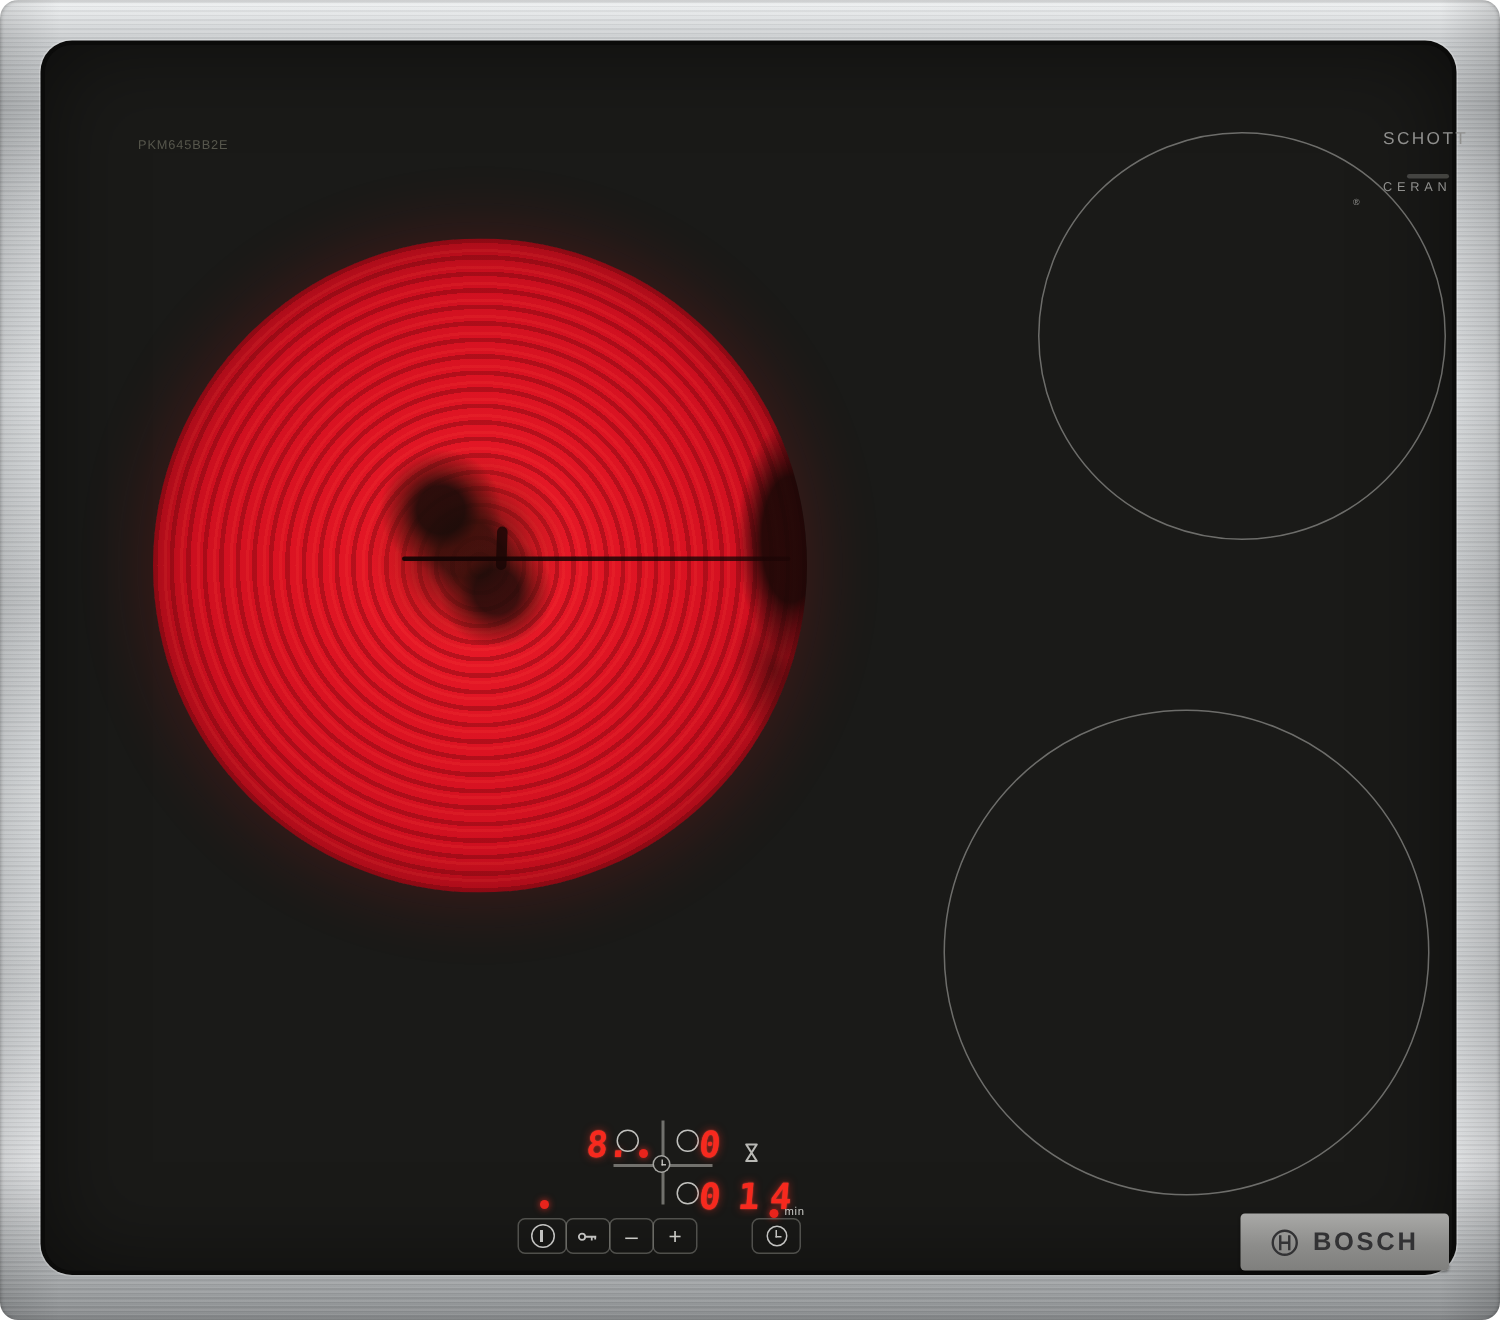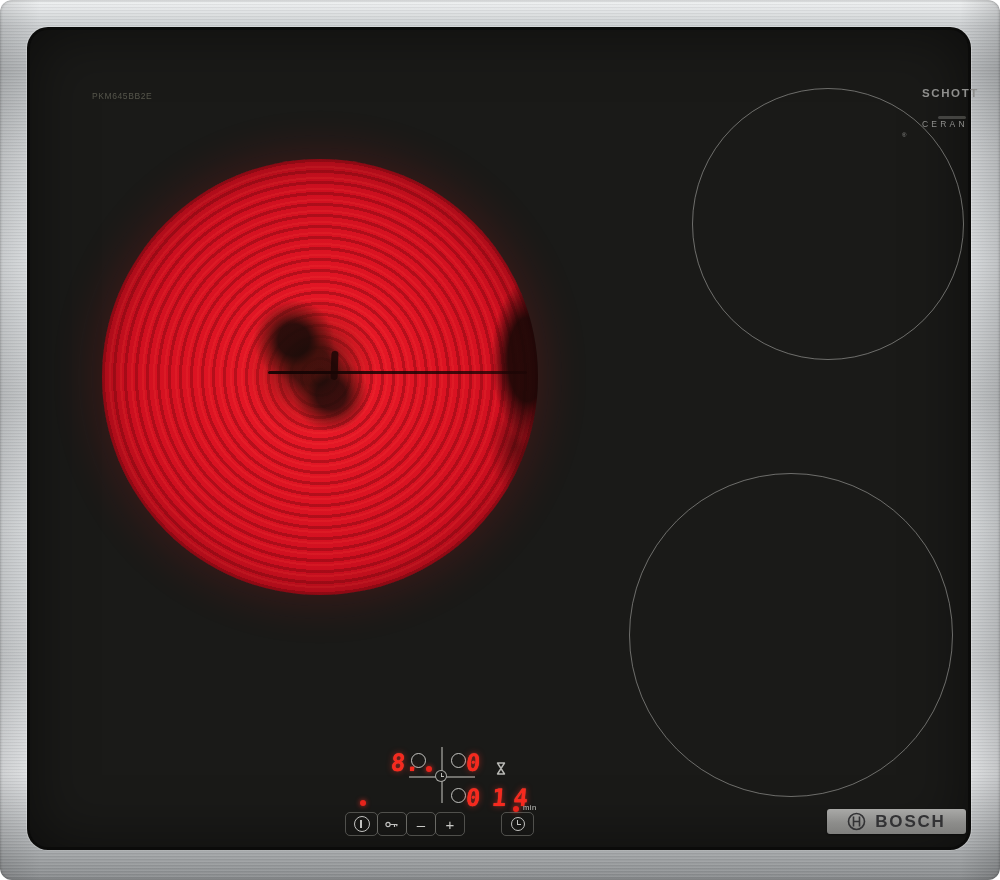--- a/index.html
+++ b/index.html
@@ -26,21 +26,21 @@
     position:absolute;left:30px;top:30px;width:938px;height:817px;
     border-radius:18px;background:#1a1a18;
     box-shadow: 0 0 0 3px #0b0b0a, 0 0 0 4px rgba(255,255,255,0.22), inset 0 0 60px rgba(0,0,0,0.5);
   }
   .model-label{
     position:absolute;left:62px;top:61px;font-size:8.5px;letter-spacing:0.6px;
     color:#56564c;user-select:none;
   }
   
   .schott{position:absolute;left:872px;top:58px;width:66px;text-align:left;color:#8f8f8d;line-height:1;}
-  .schott .l1{font-size:11.5px;font-weight:bold;letter-spacing:1.6px;margin-left:20px;}
+  .schott .l1{font-size:11.5px;font-weight:normal;letter-spacing:1.6px;margin-left:20px;}
   .schott .l2{font-size:8.5px;letter-spacing:3.2px;margin-top:20px;display:inline-block;margin-left:20px;}
   .schott .reg{font-size:6px;vertical-align:super;}
   .schott-bar{
     position:absolute;left:908px;top:86px;width:28px;height:3px;border-radius:2px;
     background:rgba(125,125,120,0.45);
   }
   
   .ring{position:absolute;border:1px solid rgba(178,178,174,0.55);border-radius:50%;}
   .ring.tr{left:662px;top:58px;width:270px;height:270px;}
   .ring.br{left:599px;top:443px;width:322px;height:322px;}
@@ -94,21 +94,21 @@
   .tbox .pm{font-size:15px;line-height:1;color:#c9c9c5;}
   .powerglyph{position:relative;width:16px;height:16px;border:1.3px solid #c2c2c0;border-radius:50%;box-sizing:border-box;}
   .powerglyph::before{content:"";position:absolute;left:5.9px;top:2.5px;width:1.5px;height:8px;background:#c2c2c0;}
   .timerbox{position:absolute;left:501px;top:812px;width:33px;height:24px;border:1px solid rgba(128,128,122,0.55);
     border-radius:5px;box-sizing:border-box;display:flex;align-items:center;justify-content:center;}
   .clockglyph{position:relative;width:14px;height:14px;border:1.3px solid #c2c2c0;border-radius:50%;box-sizing:border-box;}
   .clockglyph::before{content:"";position:absolute;left:5.2px;top:2px;width:1.2px;height:4.5px;background:#c2c2c0;}
   .clockglyph::after{content:"";position:absolute;left:5.2px;top:5.5px;width:4px;height:1.2px;background:#c2c2c0;}
   
   .badge{
-    position:absolute;left:827px;top:809px;width:139px;height:25px;border-radius:3px;
+    position:absolute;left:827px;top:809px;width:139px;height:38px;border-radius:3px;
     background:linear-gradient(180deg,#a9a9a7,#8d8d8b 55%,#7f7f7d);
     display:flex;align-items:center;justify-content:center;gap:9px;
     box-shadow:0 1px 2px rgba(0,0,0,0.4);
   }
   .bosch-word{font-size:17px;font-weight:bold;letter-spacing:1.8px;color:#323234;}
 </style>
 </head>
 <body>
 
 <div class="hob">

